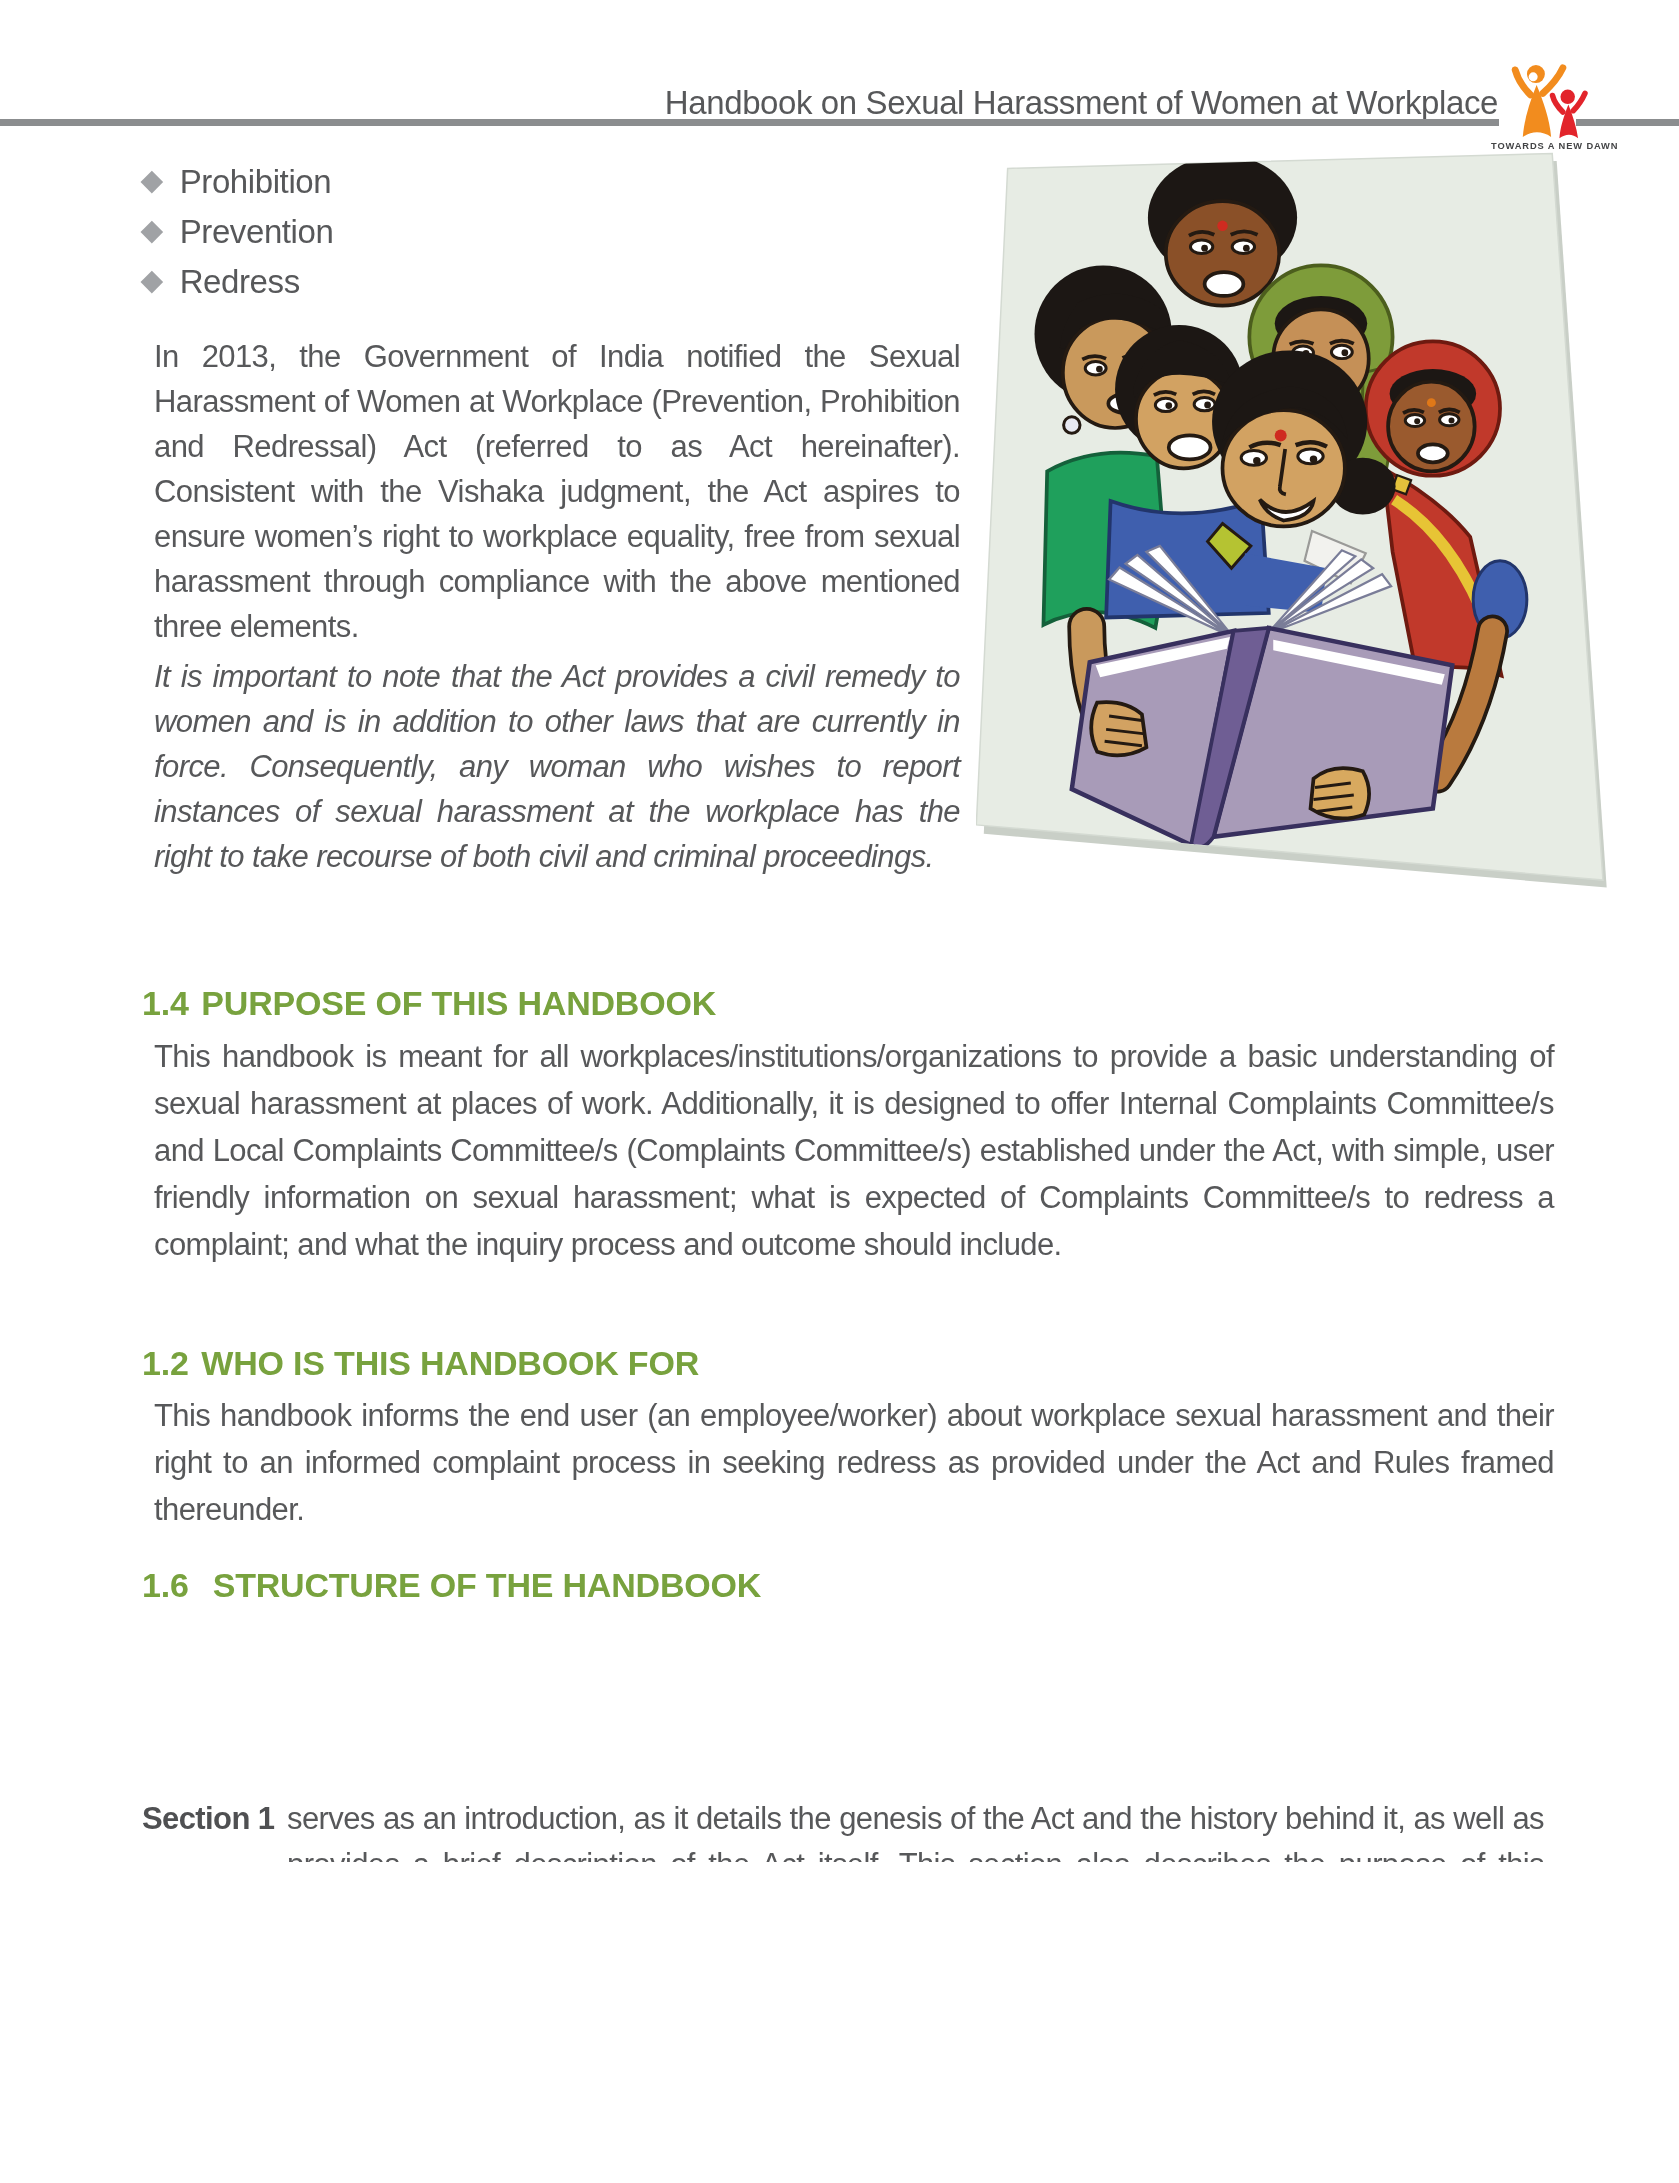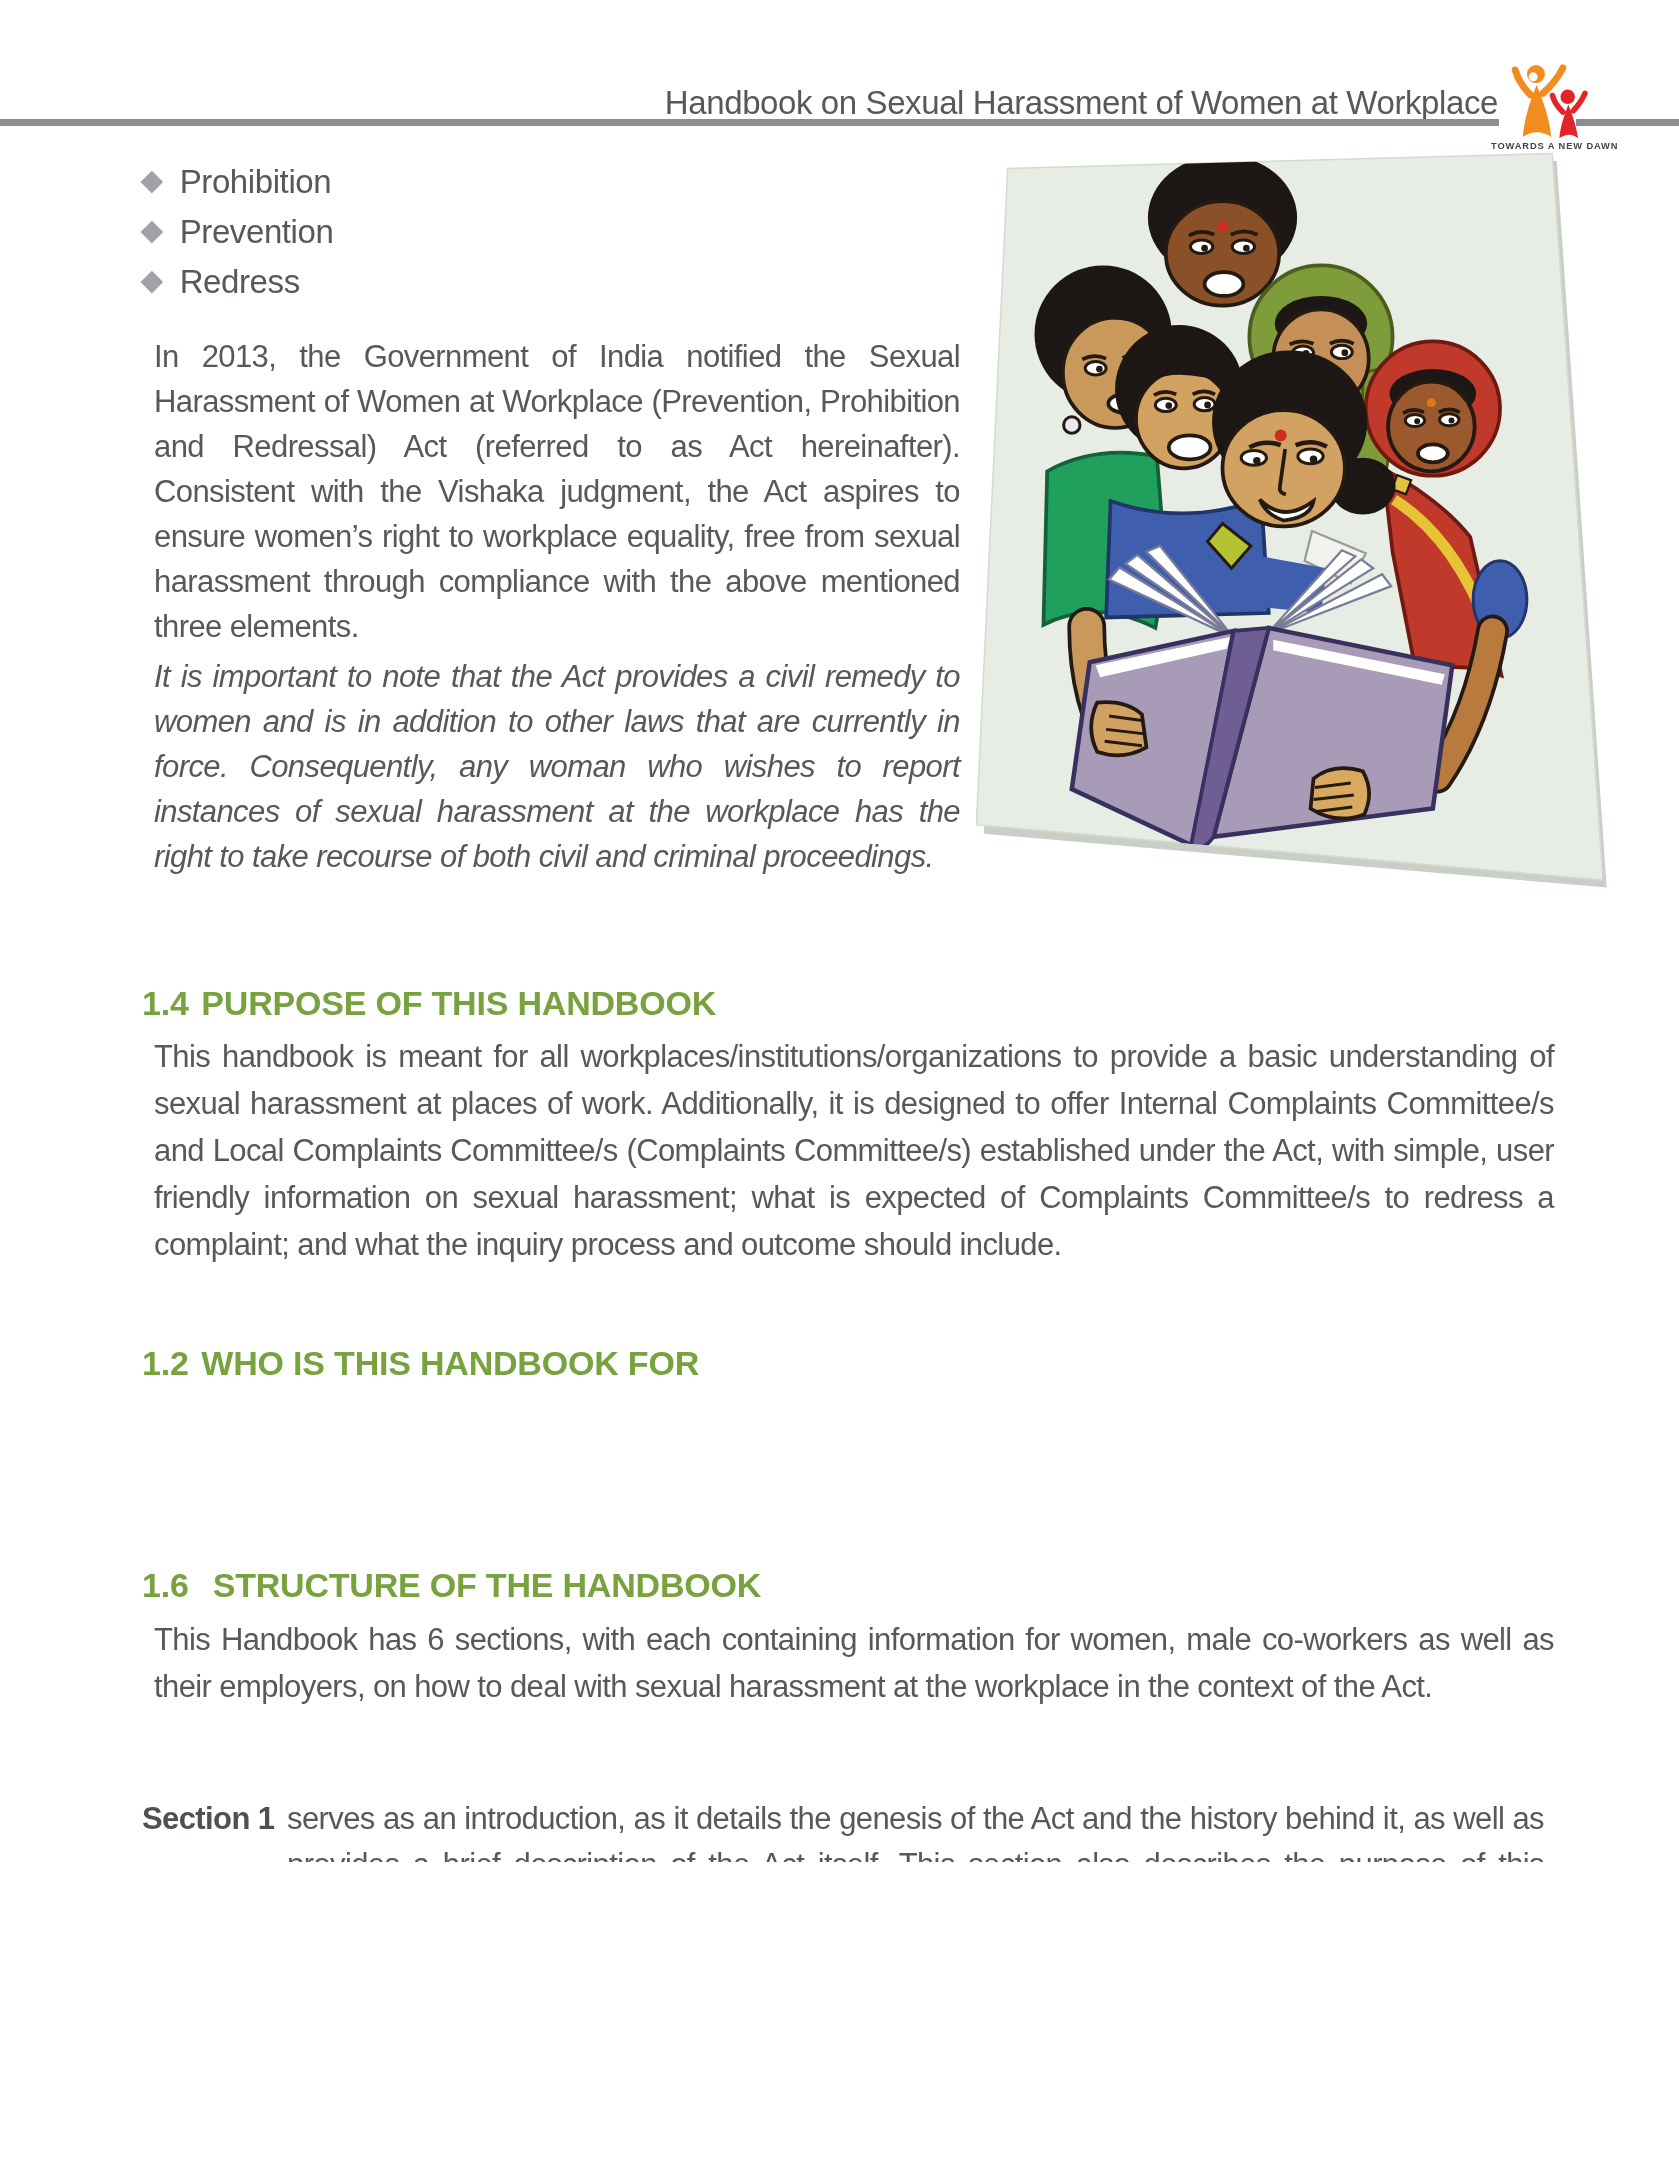--- a/index.html
+++ b/index.html
@@ -241,25 +241,25 @@
   </figure>
 
   <h2 class="section-head" id="s14-head">
     <span class="section-number">1.4</span><span>PURPOSE OF THIS HANDBOOK</span>
   </h2>
   <p class="para full" id="s14-body">This handbook is meant for all workplaces/institutions/organizations to provide a basic understanding of sexual harassment at places of work. Additionally, it is designed to offer Internal Complaints Committee/s and Local Complaints Committee/s (Complaints Committee/s) established under the Act, with simple, user friendly information on sexual harassment; what is expected of Complaints Committee/s to redress a complaint; and what the inquiry process and outcome should include.</p>
 
   <h2 class="section-head" id="s15-head">
     <span class="section-number">1.2</span><span>WHO IS THIS HANDBOOK FOR</span>
   </h2>
+  <p class="para full" id="s15-body">This handbook informs the end user (an employee/worker) about workplace sexual harassment and their right to an informed complaint process in seeking redress as provided under the Act and Rules framed thereunder.</p>
 
   <h2 class="section-head gap-wide" id="s16-head">
     <span class="section-number">1.6</span><span>STRUCTURE OF THE HANDBOOK</span>
   </h2>
-  <p class="para full" id="s16-body">This Handbook has 6 sections, with each containing information for women, male co-workers as well as their employers, on how to deal with sexual harassment at the workplace in the context of the Act.</p>
 
   <div class="section-item">
     <span class="item-label">Section 1</span>
     <p>serves as an introduction, as it details the genesis of the Act and the history behind it, as well as provides a brief description of the Act itself. This section also describes the purpose of this handbook and who it is designed for.</p>
   </div>
 
   <div class="footer-rule"></div>
   <div class="page-number">5</div>
 
 </div>

